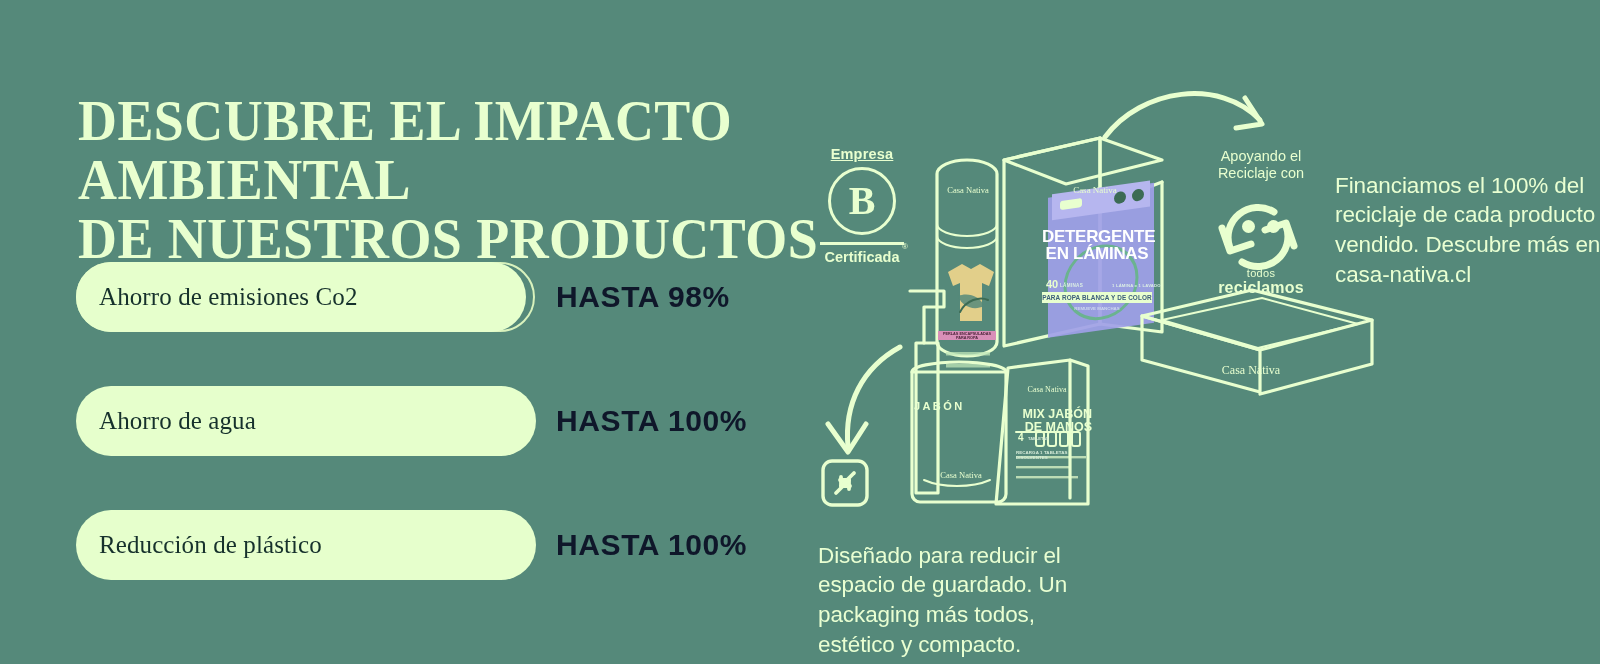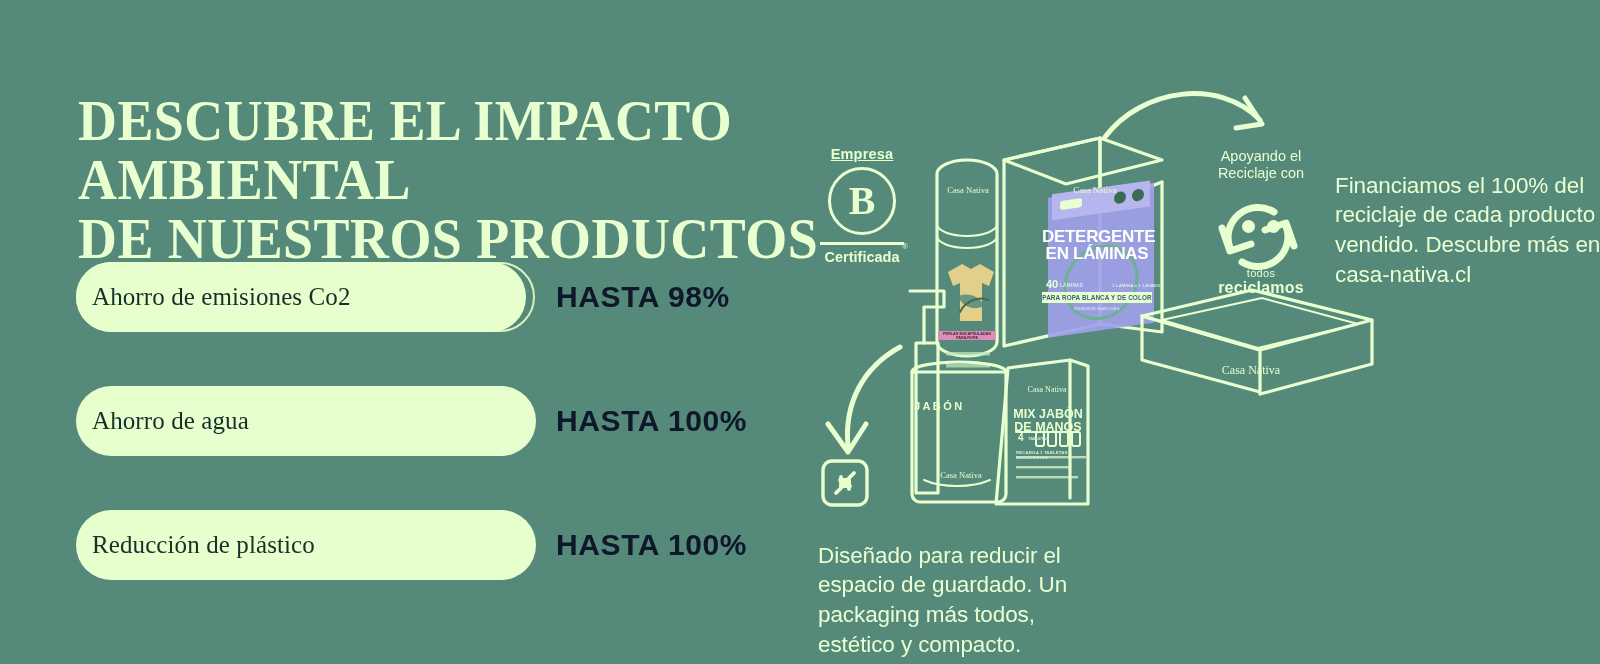--- a/index.html
+++ b/index.html
@@ -40,21 +40,21 @@
   .pill-fill{
     position:absolute;left:0;top:0;height:70px;
     background:#e6ffcc;
     border-radius:35px;
     display:flex;align-items:center;
   }
   .pill-label{
     font-family:"Liberation Serif", serif;
     font-size:25px;
     color:#16312c;
-    padding-left:16px;
+    padding-left:23px;
     white-space:nowrap;
     letter-spacing:0.1px;
   }
   .metric-value{
     position:absolute;left:480px;top:0;height:70px;
     display:flex;align-items:center;
     font-size:30px;font-weight:700;
     letter-spacing:0.6px;
     color:#0f172a;
     white-space:nowrap;
@@ -249,21 +249,21 @@
     <div style="position:absolute;left:256px;top:278px;font-size:11px;font-weight:700;color:#e8ffcf;">40</div>
     <div style="position:absolute;left:270px;top:283px;font-size:4.6px;font-weight:700;color:#dcefe4;letter-spacing:0.3px;">LÁMINAS</div>
     <div style="position:absolute;left:322px;top:283px;font-size:4.2px;font-weight:700;color:#dcefe4;letter-spacing:0.2px;">1 LÁMINA = 1 LAVADO</div>
     <div style="position:absolute;left:252px;top:292px;width:110px;text-align:center;background:#e8ffcf;color:#3c5f7a;font-size:6.4px;font-weight:700;padding:2px 0;letter-spacing:0.1px;">PARA ROPA BLANCA Y DE COLOR</div>
     <div style="position:absolute;left:252px;top:306px;width:110px;text-align:center;font-size:4.4px;font-weight:700;color:#cfd9ef;">REMUEVE MANCHAS</div>
 
     <div style="position:absolute;left:124px;top:400px;width:84px;text-align:left;font-size:11px;font-weight:700;letter-spacing:2.4px;color:#e8ffcf;">JABÓN</div>
     <div style="position:absolute;left:136px;top:470px;width:70px;text-align:center;font-family:'Liberation Serif',serif;font-size:8.5px;color:#e8ffcf;">Casa Nativa</div>
 
     <div style="position:absolute;left:218px;top:385px;width:78px;text-align:center;font-family:'Liberation Serif',serif;font-size:8px;color:#e8ffcf;">Casa Nativa</div>
-    <div style="position:absolute;left:214px;top:408px;width:88px;text-align:center;font-size:12.5px;font-weight:700;color:#e8ffcf;line-height:1.05;">
+    <div style="position:absolute;left:214px;top:408px;width:88px;text-align:right;font-size:12.5px;font-weight:700;color:#e8ffcf;line-height:1.05;">
       <span>MIX JABÓN</span><br>
       <span>DE MANOS</span>
     </div>
     <div style="position:absolute;left:228px;top:432px;font-size:10px;font-weight:700;color:#e8ffcf;">4</div>
     <div style="position:absolute;left:238px;top:436px;font-size:4px;font-weight:700;color:#d6ecd9;">TABLETAS</div>
     <div style="position:absolute;left:226px;top:450px;width:74px;font-size:4.4px;font-weight:700;color:#d6ecd9;letter-spacing:0.1px;">RECARGA 1 TABLETAS DISOLVENTES</div>
 
     <div style="position:absolute;left:150px;top:332px;width:54px;text-align:center;font-size:3.8px;font-weight:700;color:#4a2338;">PERLAS ENCAPSULADAS PARA ROPA</div>
 
     <div style="position:absolute;left:405px;top:363px;width:112px;text-align:center;font-family:'Liberation Serif',serif;font-size:12px;color:#e8ffcf;">Casa Nativa</div>

